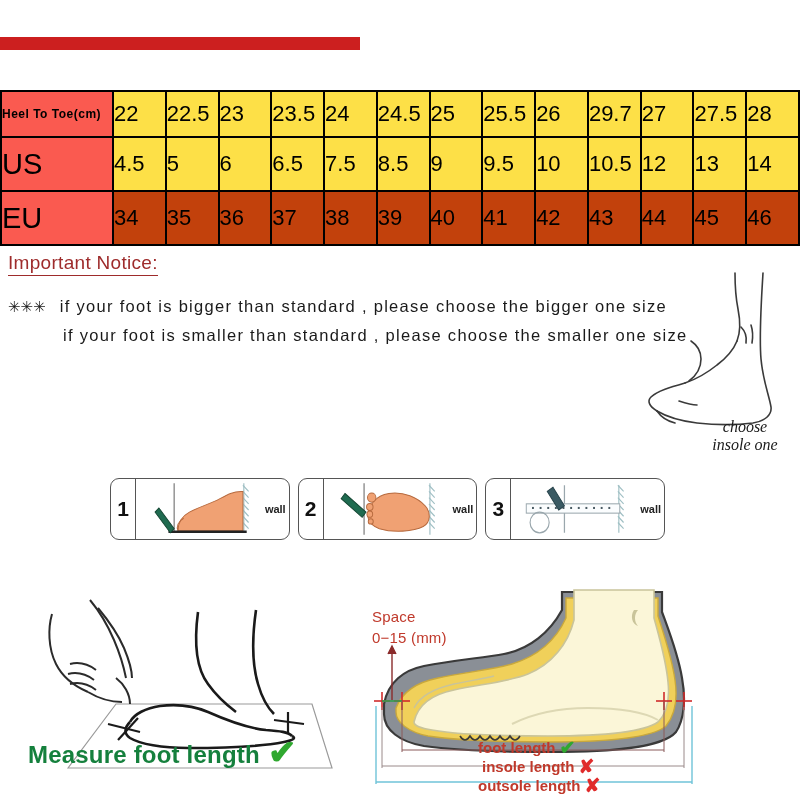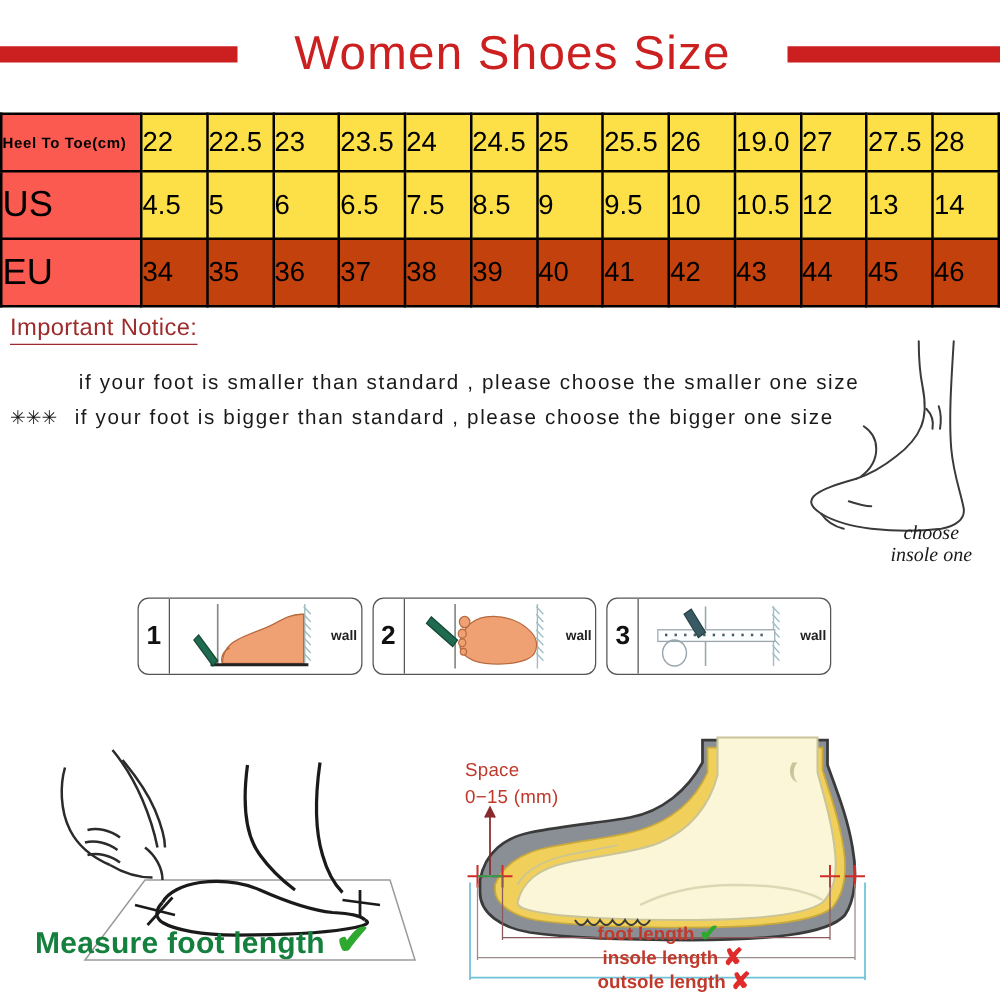--- a/index.html
+++ b/index.html
@@ -128,38 +128,37 @@
   .mk.ok{color:#2fa82f;}
   .mk.no{color:#e02b2b;}
   .len-row.r2{padding-left:4px;}
   .len-row.r3{padding-left:0px;}
 </style>
 </head>
 <body>
 
 <div class="title-row">
   <div class="title-bar left"></div>
-  <div class="title-text">Women  Shoes  Size</div>
   <div class="title-bar right"></div>
 </div>
 
 <table class="size-table">
   <tbody>
       <tr class="r-cm">
     <td class="row-label small">Heel To Toe(cm)</td>
     <td class="cell beige">22</td>
     <td class="cell beige">22.5</td>
     <td class="cell beige">23</td>
     <td class="cell beige">23.5</td>
     <td class="cell beige">24</td>
     <td class="cell beige">24.5</td>
     <td class="cell beige">25</td>
     <td class="cell beige">25.5</td>
     <td class="cell beige">26</td>
-    <td class="cell beige">19.0</td>
+    <td class="cell beige">29.7</td>
     <td class="cell beige">27</td>
     <td class="cell beige">27.5</td>
     <td class="cell beige">28</td>
   </tr>
   <tr class="r-us">
     <td class="row-label big">US</td>
     <td class="cell beige">4.5</td>
     <td class="cell beige">5</td>
     <td class="cell beige">6</td>
     <td class="cell beige">6.5</td>
@@ -190,24 +189,24 @@
     <td class="cell cyan">46</td>
   </tr>
 </tbody>
   </table>
 
 <div class="notice">
   <div class="notice-head">Important Notice:</div>
 
 
   <div class="notice-block">
-    <div class="notice-line indent">if  your  foot  is  smaller  than  standard  ,  please  choose  the  smaller  one  size</div>
     <div class="notice-line">
       <span class="stars">✳✳✳</span><span>if  your  foot  is  bigger  than  standard  ,  please  choose  the  bigger  one  size</span>
     </div>
+    <div class="notice-line indent">if  your  foot  is  smaller  than  standard  ,  please  choose  the  smaller  one  size</div>
   </div>
 </div>
 
 <div class="foot-sketch">
   <svg viewBox="0 0 155 200" width="155" height="200">
     <g fill="none" stroke="#3a3a3a" stroke-width="1.6" stroke-linecap="round" stroke-linejoin="round">
       <path d="M118,18 C116,50 114,80 116,104 C118,126 124,140 126,152 C127,160 120,166 108,168
                C92,170 70,170 52,168 C36,166 22,162 12,156"></path>
       <path d="M12,156 C4,151 2,146 6,142 C12,136 26,132 40,128"></path>
       <path d="M40,128 C52,124 62,118 72,110 C80,104 88,96 92,86"></path>

